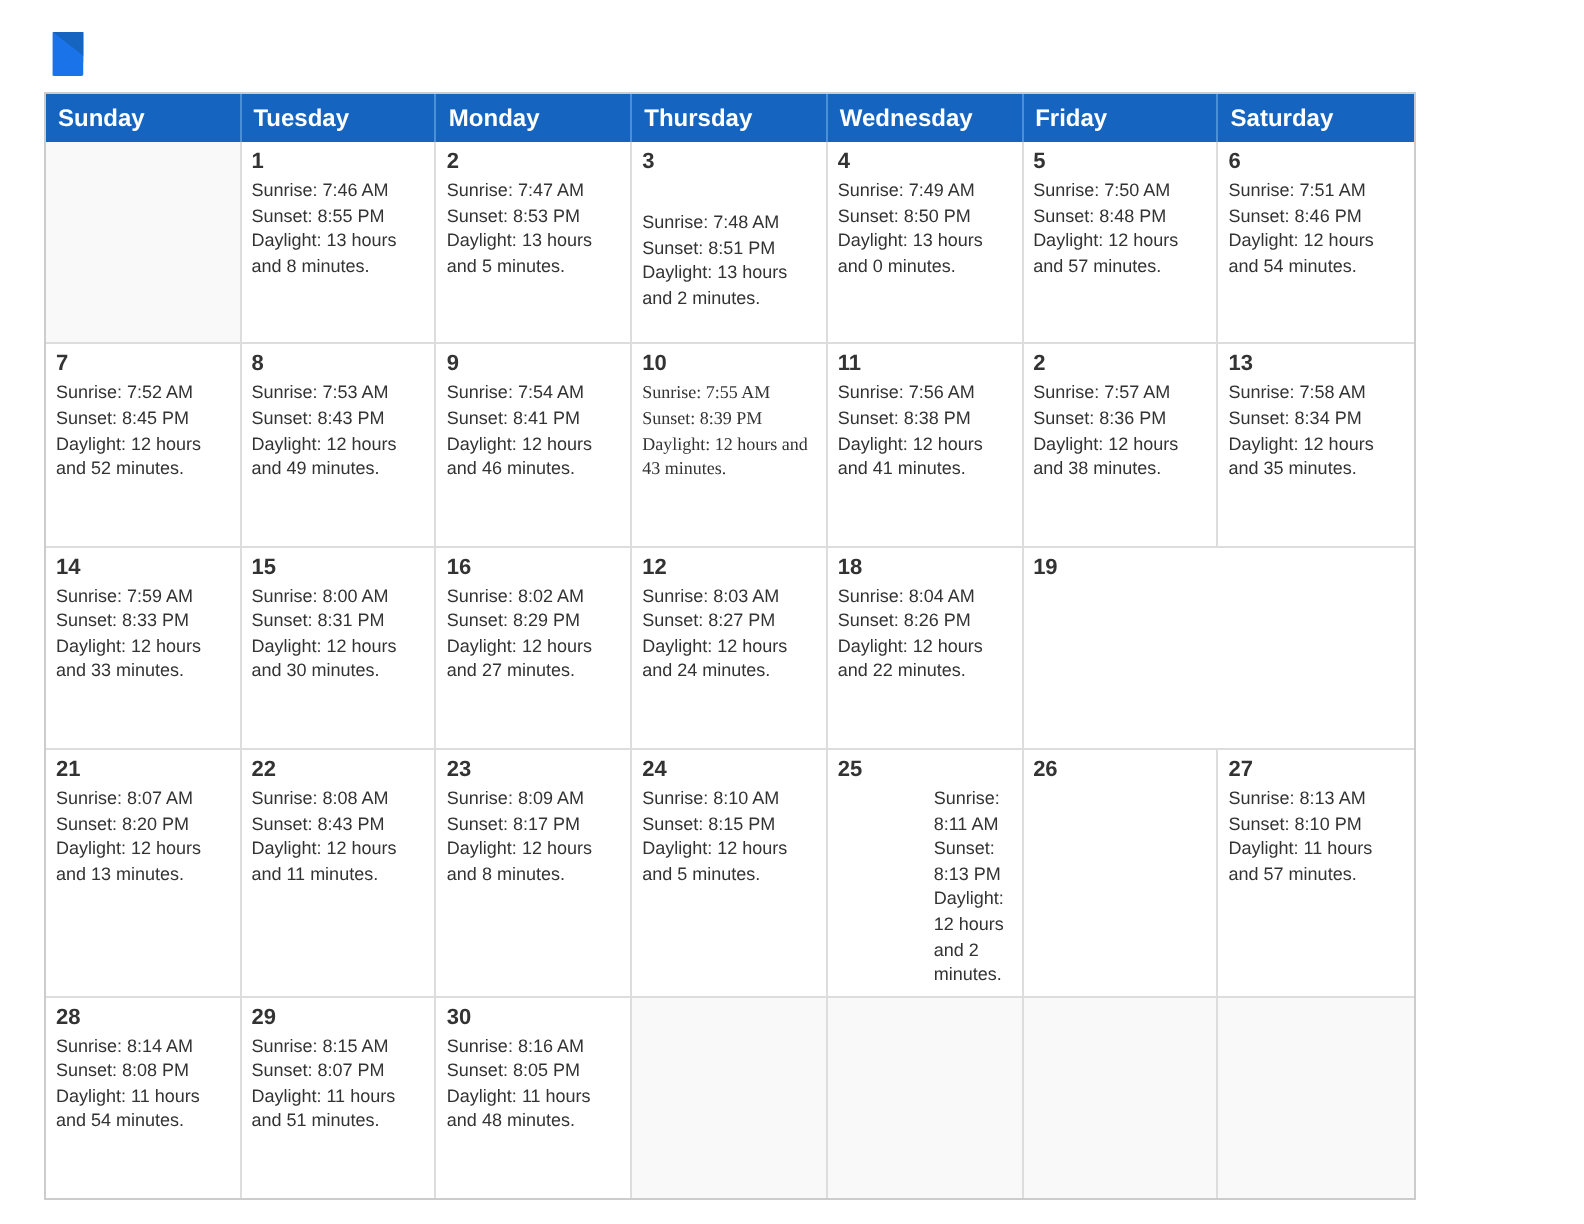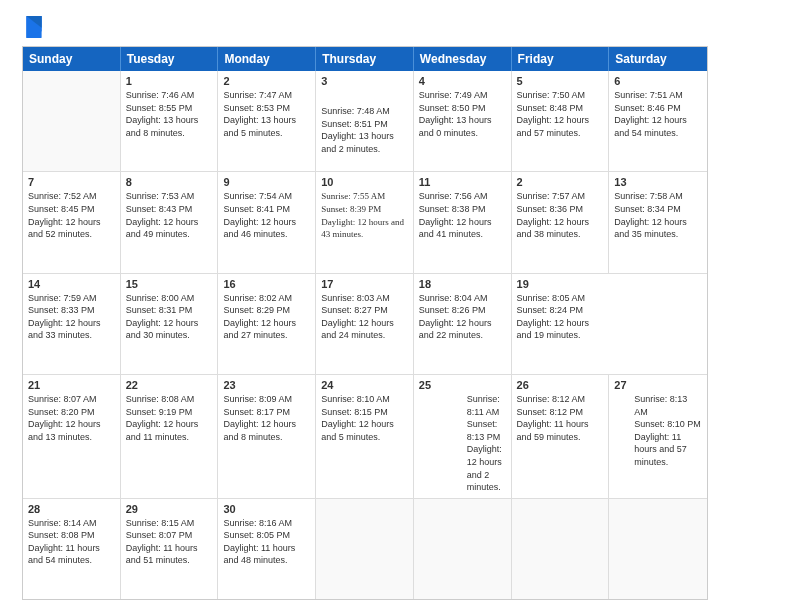--- a/index.html
+++ b/index.html
@@ -241,49 +241,46 @@
 Sunset: 8:31 PM
 Daylight: 12 hours and 30 minutes.</div>
           </div>
           <div class="cal-cell">
             <div class="day-num">16</div>
             <div class="day-info" style="white-space: pre-line;">Sunrise: 8:02 AM
 Sunset: 8:29 PM
 Daylight: 12 hours and 27 minutes.</div>
           </div>
           <div class="cal-cell">
-            <div class="day-num">17</div>
+            <div class="day-num">12</div>
             <div class="day-info" style="white-space: pre-line;">Sunrise: 8:03 AM
 Sunset: 8:27 PM
 Daylight: 12 hours and 24 minutes.</div>
           </div>
           <div class="cal-cell">
             <div class="day-num">18</div>
             <div class="day-info" style="white-space: pre-line;">Sunrise: 8:04 AM
 Sunset: 8:26 PM
 Daylight: 12 hours and 22 minutes.</div>
           </div>
           <div class="cal-cell">
             <div class="day-num">19</div>
-            <div class="day-info" style="white-space: pre-line;">Sunrise: 8:05 AM
-Sunset: 8:24 PM
-Daylight: 12 hours and 19 minutes.</div>
           </div>
         </div>
         <div class="cal-row">
           <div class="cal-cell">
             <div class="day-num">21</div>
             <div class="day-info" style="white-space: pre-line;">Sunrise: 8:07 AM
 Sunset: 8:20 PM
 Daylight: 12 hours and 13 minutes.</div>
           </div>
           <div class="cal-cell">
             <div class="day-num">22</div>
             <div class="day-info" style="white-space: pre-line;">Sunrise: 8:08 AM
-Sunset: 9:19 PM
+Sunset: 8:43 PM
 Daylight: 12 hours and 11 minutes.</div>
           </div>
           <div class="cal-cell">
             <div class="day-num">23</div>
             <div class="day-info" style="white-space: pre-line;">Sunrise: 8:09 AM
 Sunset: 8:17 PM
 Daylight: 12 hours and 8 minutes.</div>
           </div>
           <div class="cal-cell">
             <div class="day-num">24</div>
@@ -292,27 +289,24 @@
 Daylight: 12 hours and 5 minutes.</div>
           </div>
           <div class="cal-cell">
             <div class="day-num">25</div>
             <div class="day-info" style="white-space: pre-line; margin-left: 48px;">Sunrise: 8:11 AM
 Sunset: 8:13 PM
 Daylight: 12 hours and 2 minutes.</div>
           </div>
           <div class="cal-cell">
             <div class="day-num">26</div>
-            <div class="day-info" style="white-space: pre-line;">Sunrise: 8:12 AM
-Sunset: 8:12 PM
-Daylight: 11 hours and 59 minutes.</div>
           </div>
           <div class="cal-cell">
             <div class="day-num">27</div>
-            <div class="day-info" style="white-space: pre-line; margin-left: 20px;">Sunrise: 8:13 AM
+            <div class="day-info" style="white-space: pre-line;">Sunrise: 8:13 AM
 Sunset: 8:10 PM
 Daylight: 11 hours and 57 minutes.</div>
           </div>
         </div>
         <div class="cal-row">
           <div class="cal-cell">
             <div class="day-num">28</div>
             <div class="day-info" style="white-space: pre-line;">Sunrise: 8:14 AM
 Sunset: 8:08 PM
 Daylight: 11 hours and 54 minutes.</div>

